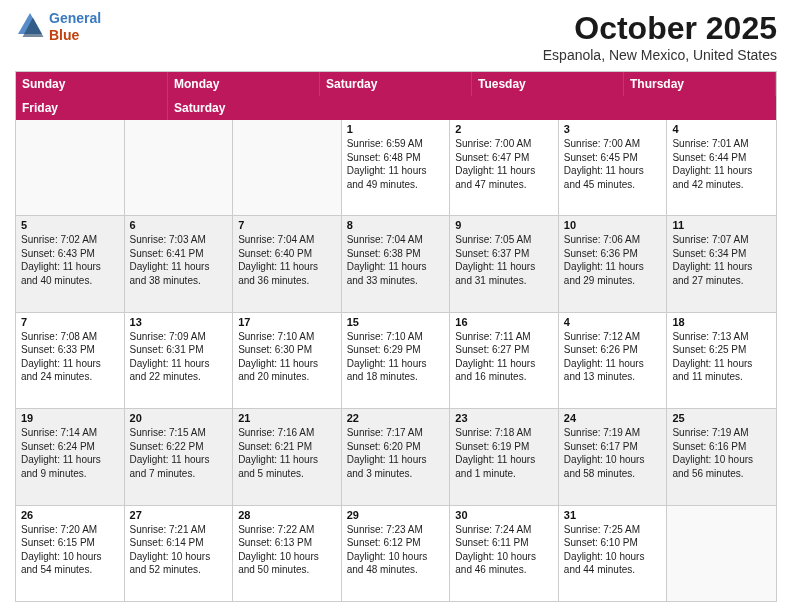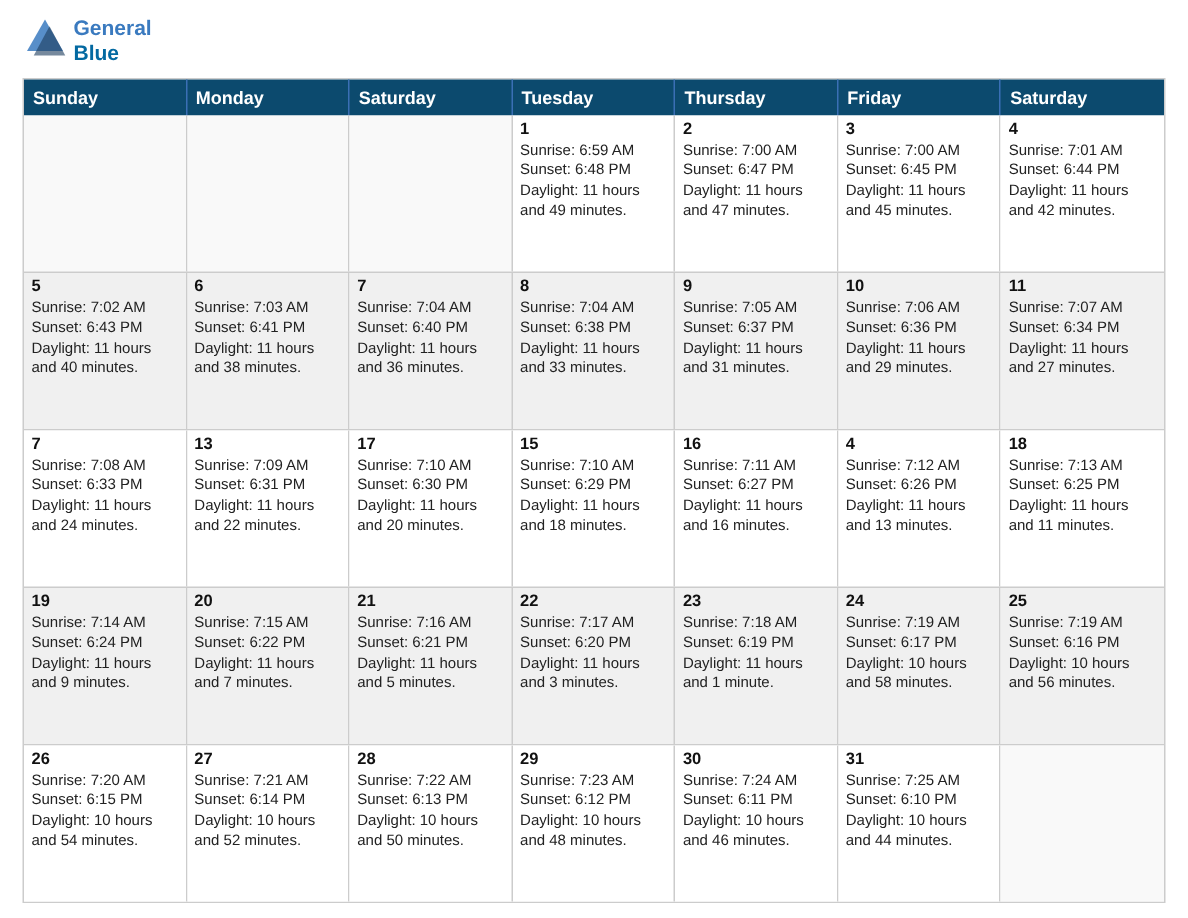--- a/index.html
+++ b/index.html
@@ -54,22 +54,22 @@
       color: #333;
     }
     .calendar {
       flex: 1;
       display: flex;
       flex-direction: column;
       border: 1px solid #ccc;
     }
     .cal-header {
       display: grid;
-      grid-template-columns: repeat(7, 1fr);
-      background: #0c4a6e;
+      grid-template-columns: repeat(5, 1fr);
+      background: #be185d;
     }
     .cal-header-cell {
       color: #fff;
       font-size: 12px;
       font-weight: bold;
       padding: 5px 6px;
       text-align: left;
       border-right: 1px solid #3a6fb5;
     }
     .cal-header-cell:last-child { border-right: none; }
@@ -114,22 +114,26 @@
 
 <div class="page">
   <div class="header">
     <div class="logo">
       <svg class="logo-icon" viewBox="0 0 40 40">
         <polygon points="20,4 36,32 4,32" fill="#3a7abf" opacity="0.85"></polygon>
         <polygon points="24,10 38,36 10,36" fill="#1a3a5c" opacity="0.6"></polygon>
       </svg>
       <div class="logo-text">
         <div><span>General</span></div>
-        <div><span style="color:#0369a1">Blue</span></div>
+        <div><span style="color:#c2410c">Blue</span></div>
       </div>
+    </div>
+    <div class="title-block">
+      <div class="month-title">October 2025</div>
+      <div class="location">Espanola, New Mexico, United States</div>
     </div>
   </div>
 
   <div class="calendar">
     <div class="cal-header" id="cal-header">
         <div class="cal-header-cell">Sunday</div>
         <div class="cal-header-cell">Monday</div>
         <div class="cal-header-cell">Saturday</div>
         <div class="cal-header-cell">Tuesday</div>
         <div class="cal-header-cell">Thursday</div>

